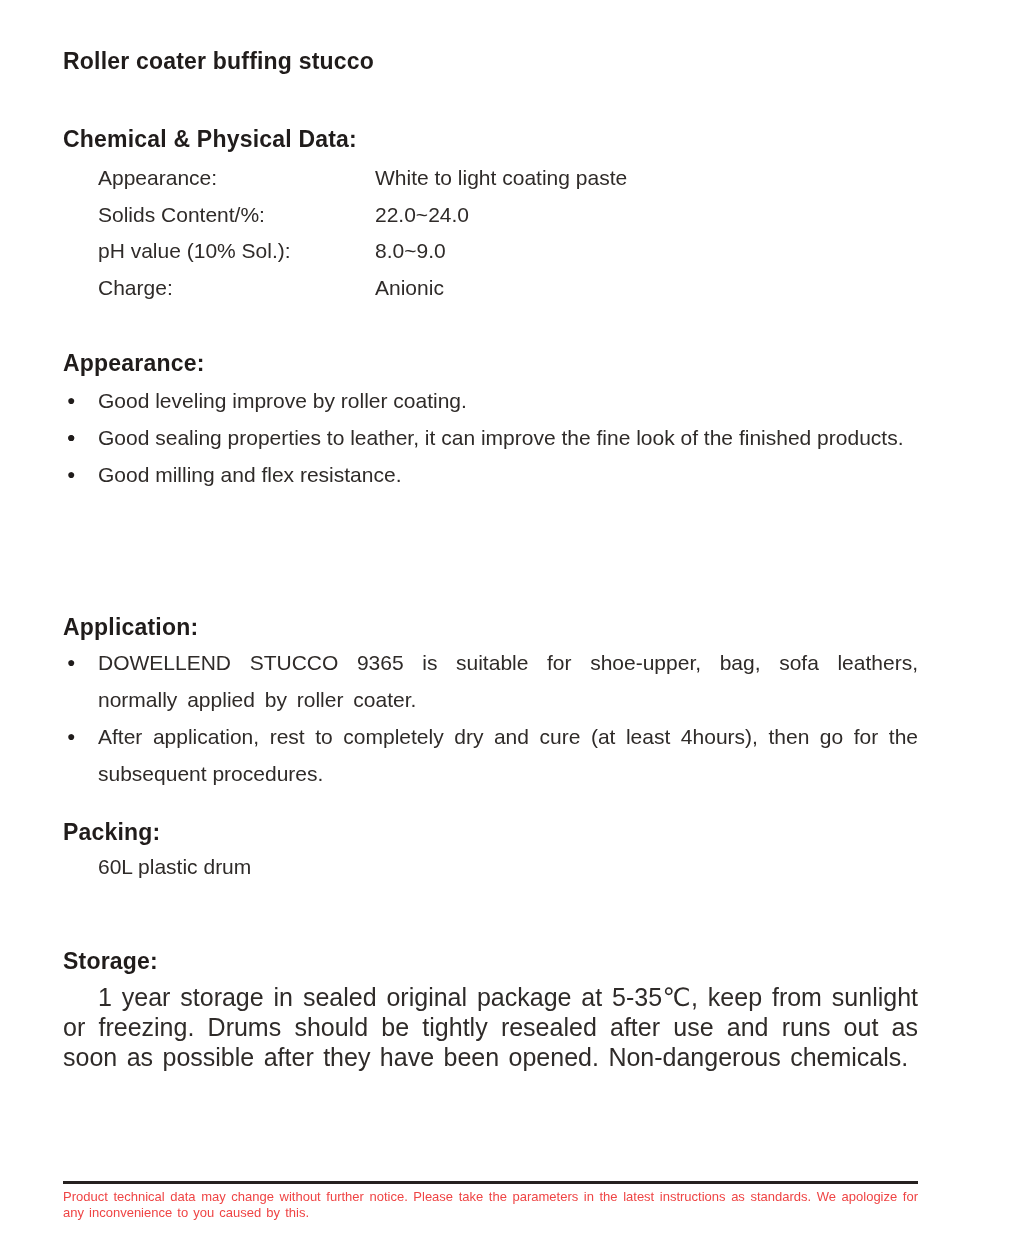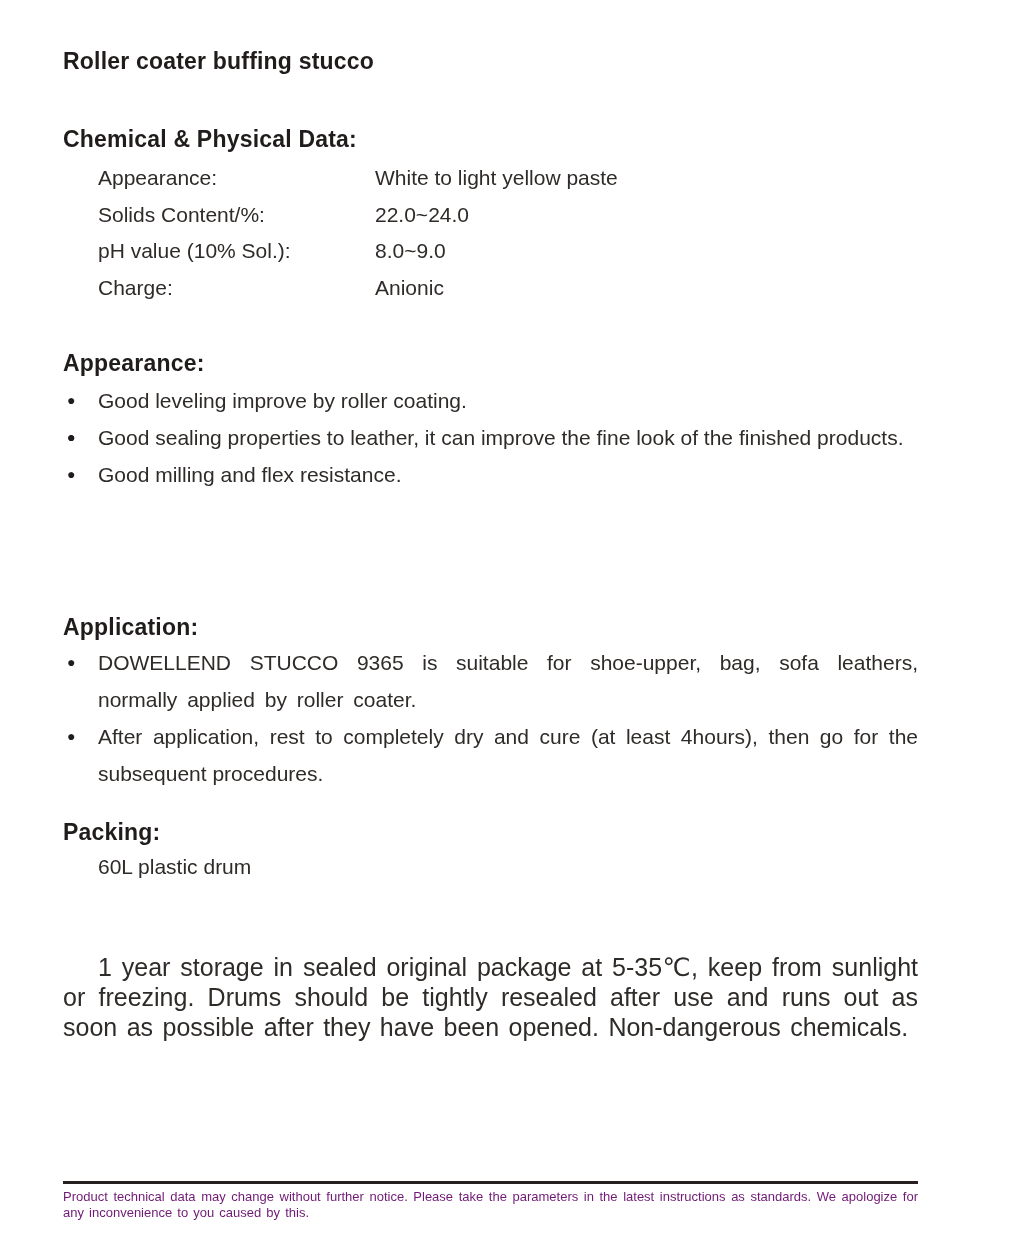--- a/index.html
+++ b/index.html
@@ -82,21 +82,21 @@
   .hrule {
     height: 3px;
     background: #262120;
   }
   .disclaimer {
     margin: 5px 0 0 0;
     font-size: 13px;
     line-height: 16px;
     text-align: justify;
     word-spacing: 1.5px;
-    color: #701a75;
+    color: #ef4444;
   }
   
   #title-sec    { top: 46px; }
   #chem         { top: 124px; }
   #properties   { top: 348px; }
   #application  { top: 612px; }
   #packing      { top: 817px; }
   #storage      { top: 946px; }
   #footer       { top: 1181px; }
 </style>
@@ -107,21 +107,21 @@
 
   <div class="sec" id="title-sec">
     <h1>Roller coater buffing stucco</h1>
   </div>
 
   <div class="sec" id="chem">
     <h2>Chemical &amp; Physical Data:</h2>
     <div class="kv-rows">
       <div class="kv-row">
         <span class="kv-label">Appearance:</span>
-        <span class="kv-value">White to light yellow paste</span>
+        <span class="kv-value">White to light coating paste</span>
       </div>
       <div class="kv-row">
         <span class="kv-label">Solids Content/%:</span>
         <span class="kv-value">22.0~24.0</span>
       </div>
       <div class="kv-row">
         <span class="kv-label">pH value (10% Sol.):</span>
         <span class="kv-value">8.0~9.0</span>
       </div>
       <div class="kv-row">
@@ -165,20 +165,21 @@
       </li>
     </ul>
   </div>
 
   <div class="sec" id="packing">
     <h2>Packing:</h2>
     <div class="indent-text">60L plastic drum</div>
   </div>
 
   <div class="sec" id="storage">
+    <h2>Storage:</h2>
     <p class="storage-para">1 year storage in sealed original package at 5-35℃, keep from sunlight or freezing. Drums should be tightly resealed after use and runs out as soon as possible after they have been opened. Non-dangerous chemicals.</p>
   </div>
 
   <div class="sec" id="footer">
     <div class="hrule"></div>
     <p class="disclaimer">Product technical data may change without further notice. Please take the parameters in the latest instructions as standards. We apologize for any inconvenience to you caused by this.</p>
   </div>
 
 </div>
 

